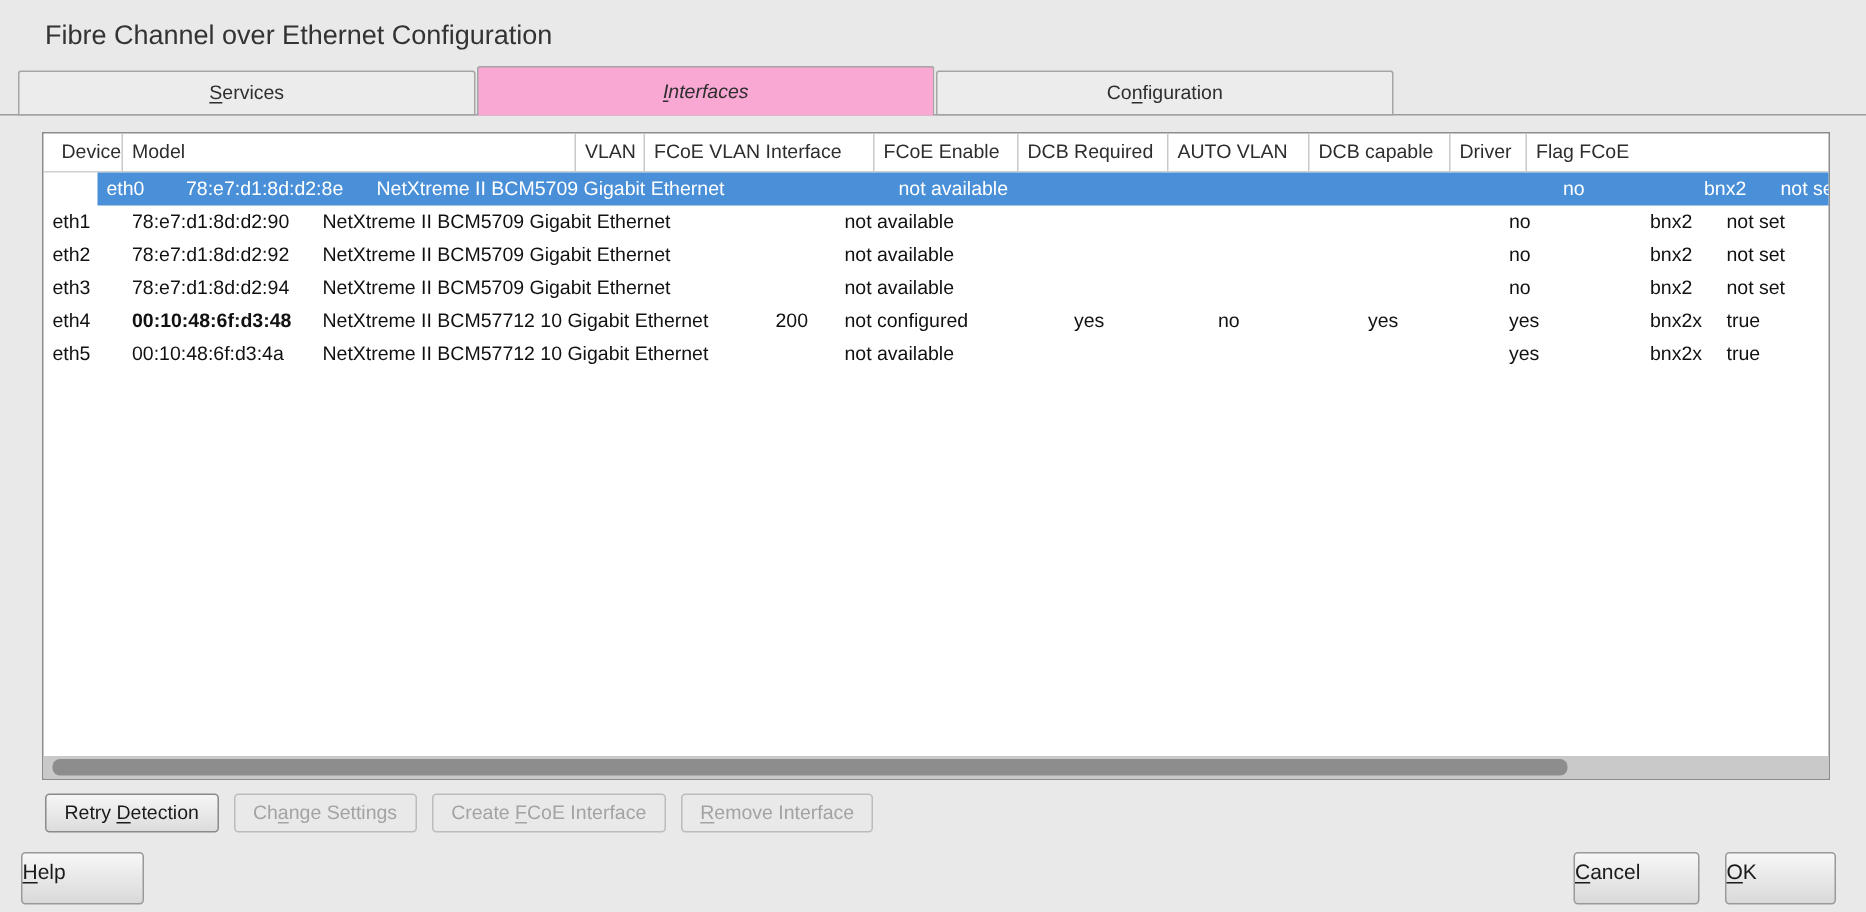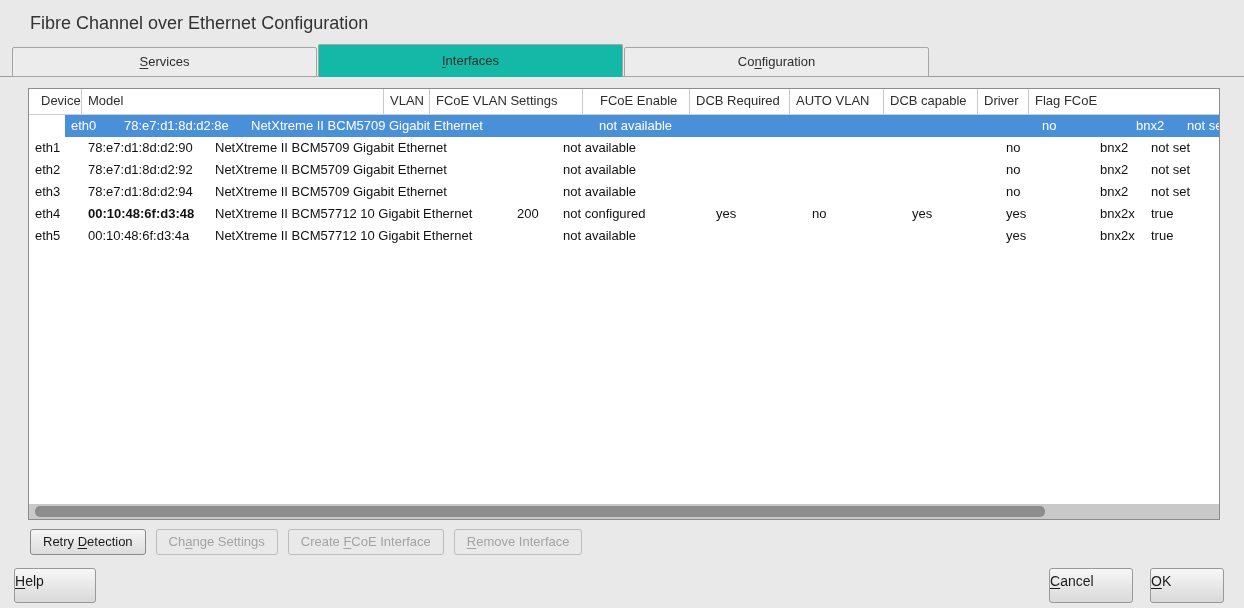--- a/index.html
+++ b/index.html
@@ -7,21 +7,21 @@
   #stage{position:relative;width:1244px;height:608px;background:#e9e9e9;overflow:hidden;}
 
   
   #dialog-title{position:absolute;left:30px;top:13px;font-size:18px;color:#333;letter-spacing:0;}
 
   
   #tabline{position:absolute;left:0;top:76px;width:1244px;height:0;border-top:1px solid #9c9c9c;z-index:1;}
   .tab{position:absolute;top:47px;height:30px;width:305px;box-sizing:border-box;
        background:#ececec;border:1px solid #a5a5a5;border-radius:2px 2px 0 0;
        text-align:center;line-height:28px;font-size:13px;color:#2e2e2e;cursor:default;z-index:1;}
-  .tab.active{top:44px;height:33px;background:#14b8a6;border-bottom:none;z-index:2;line-height:31px;}
+  .tab.active{top:44px;height:33px;background:#f9a8d4;border-bottom:none;z-index:2;line-height:31px;font-style:italic;}
 
   
   #interfaces-table{position:absolute;left:28px;top:88px;width:1192px;height:432px;
        box-sizing:border-box;background:#ffffff;border:1px solid #8c8c8c;}
   #thead{display:flex;height:25px;border-bottom:1px solid #cfcfcf;}
   .hcell{box-sizing:border-box;padding-left:6px;font-size:13px;line-height:24px;color:#2d2d2d;
        border-right:1px solid #c9c9c9;white-space:nowrap;overflow:hidden;}
   .hcell:last-child{border-right:none;flex:1;}
   .trow{display:flex;height:22px;}
   .tcell{box-sizing:border-box;padding-left:6px;font-size:13px;line-height:21px;color:#111;
@@ -57,22 +57,22 @@
       <div class="tab" style="left: 12px;"><u>S</u>ervices</div>
       <div class="tab active" style="left: 318px;"><u>I</u>nterfaces</div>
       <div class="tab" style="left: 624px;">Co<u>n</u>figuration</div>
     </div>
 
   <div id="interfaces-table">
     <div id="thead">
         <div class="hcell" style="width: 53px; padding-left: 12px;">Device</div>
         <div class="hcell" style="width: 302px;">Model</div>
         <div class="hcell" style="width: 46px;">VLAN</div>
-        <div class="hcell" style="width: 153px;">FCoE VLAN Settings</div>
-        <div class="hcell" style="width: 96px; margin-left: 11px;">FCoE Enable</div>
+        <div class="hcell" style="width: 153px;">FCoE VLAN Interface</div>
+        <div class="hcell" style="width: 96px;">FCoE Enable</div>
         <div class="hcell" style="width: 100px;">DCB Required</div>
         <div class="hcell" style="width: 94px;">AUTO VLAN</div>
         <div class="hcell" style="width: 94px;">DCB capable</div>
         <div class="hcell" style="width: 51px;">Driver</div>
         <div class="hcell">Flag FCoE</div>
       </div>
     <div id="tbody">
         <div class="trow" style="background: rgb(74, 144, 217); margin-left: 36px;">
           <div class="tcell" style="width: 53px; color: rgb(255, 255, 255);">eth0</div>
           <div class="tcell" style="width: 127px; color: rgb(255, 255, 255);">78:e7:d1:8d:d2:8e</div>

